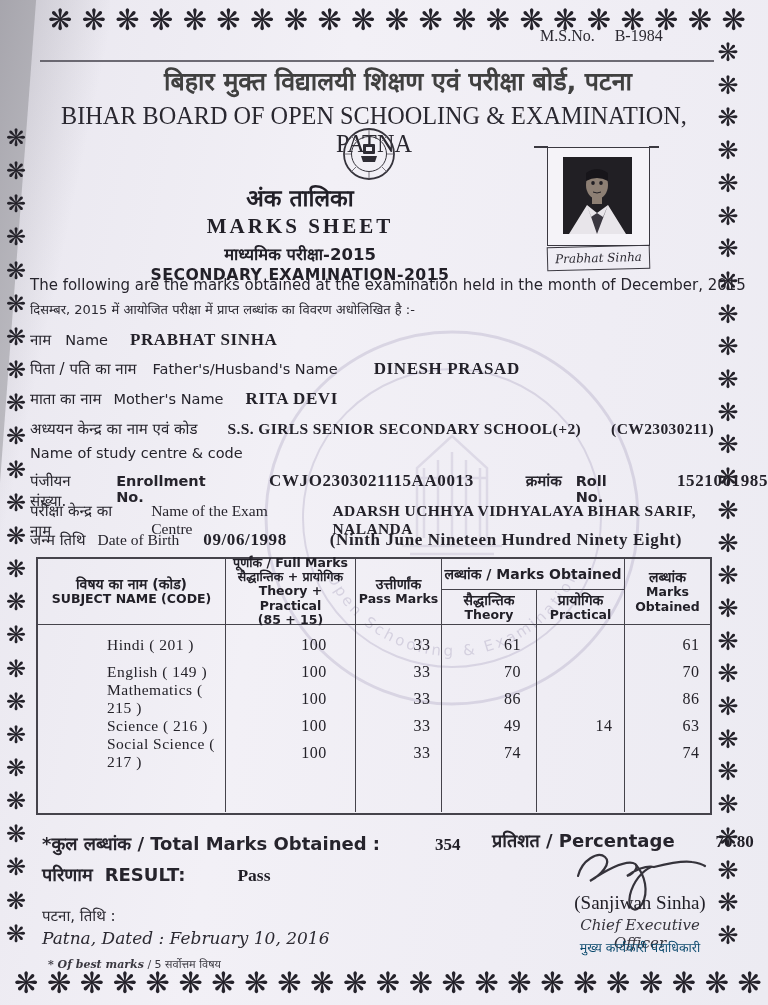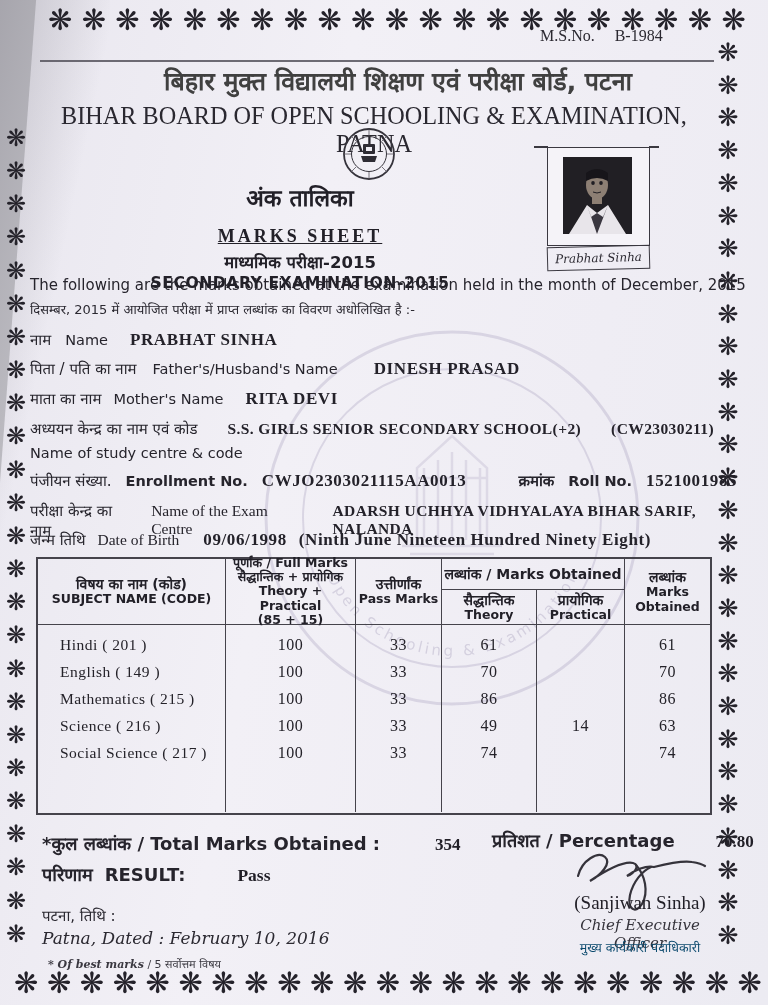--- a/index.html
+++ b/index.html
@@ -17,59 +17,59 @@
   #bottomStars{left:14px;right:6px;bottom:7px;font-size:29px;}
   #leftStars{left:2px;top:126px;height:820px;width:28px;font-size:24px;}
   #rightStars{left:713px;top:40px;height:908px;width:30px;font-size:25px;}
   
   .msno{top:27px;left:540px;display:flex;gap:20px;font-family:"Liberation Serif",serif;font-size:16px;color:#2b2931;}
   .rule{top:60px;left:40px;width:674px;height:2px;background:#56545d;opacity:.85;}
   .title-hi{top:63px;left:30px;width:688px;text-align:center;font-size:25px;font-weight:bold;color:#404040;letter-spacing:0;margin-left:24px;}
   .title-en{top:102px;left:30px;width:688px;text-align:center;font-family:"Liberation Serif",serif;font-size:25px;color:#2a2830;transform:scaleX(.97);}
   .doc-head{top:181px;left:140px;width:320px;text-align:center;color:#222028;}
   .doc-head .hi1{font-size:23px;font-weight:bold;}
-  .doc-head .en1{font-family:"Liberation Serif",serif;font-weight:bold;font-size:18px;letter-spacing:3px;margin-top:13px;text-decoration:underline;}
+  .doc-head .en1{font-family:"Liberation Serif",serif;font-weight:bold;font-size:21px;letter-spacing:3px;margin-top:1px;}
   .doc-head .hi2{font-size:16.5px;font-weight:bold;margin-top:3px;}
   .doc-head .en2{font-size:16.5px;font-weight:bold;letter-spacing:.5px;transform:scaleX(.95);}
   
   .photo-box{top:147px;left:547px;width:101px;height:97px;border:1.6px solid #3a3840;background:#f5f3f8;}
   .photo-box:before{content:"";position:absolute;top:-1.6px;left:-14px;width:14px;height:1.6px;background:#3a3840;}
   .photo-box:after{content:"";position:absolute;top:-1.6px;right:-10px;width:10px;height:1.6px;background:#3a3840;}
   .photo-img{top:157px;left:563px;width:69px;height:77px;}
   .photo-caption{top:246px;left:547px;width:101px;height:22px;border:1.6px solid #3a3840;display:flex;align-items:center;justify-content:center;
      font-family:"DejaVu Serif",serif;font-style:italic;font-size:12px;color:#2c2a32;transform:rotate(-1.5deg);}
   
   .intro-en{top:276px;left:30px;font-size:15px;color:#26242c;}
   .intro-hi{top:300px;left:30px;font-size:13px;color:#2b2931;}
   .frow{position:absolute;left:30px;display:flex;align-items:baseline;color:#26242c;}
   .lh{font-size:15px;}
   .le{font-size:14.5px;}
   .le-serif{font-family:"Liberation Serif",serif;font-size:15.5px;}
   .bold{font-weight:bold;}
-  .val{font-family:"Liberation Serif",serif;font-weight:600;font-size:17px;letter-spacing:.6px;color:#24222a;}
+  .val{font-family:"Liberation Serif",serif;font-weight:600;font-size:17px;letter-spacing:.6px;color:#24222a;margin-left:31px;}
   .val-sm{font-family:"Liberation Serif",serif;font-weight:600;font-size:15.5px;letter-spacing:.4px;color:#24222a;}
   
   .mtable{top:557px;left:36px;width:676px;height:258px;border:2px solid #45434b;box-sizing:border-box;color:#222028;}
   .mhead{display:grid;grid-template-columns:188px 130px 86px 95px 88px 85px;grid-template-rows:31px 34px;border-bottom:1.6px solid #45434b;}
   .mhead>div{display:flex;flex-direction:column;align-items:center;justify-content:center;text-align:center;line-height:1.15;}
   .bR{border-right:1.6px solid #45434b;}
   .h-subject{grid-column:1;grid-row:1/3;}
   .h-full{grid-column:2;grid-row:1/3;}
   .h-pass{grid-column:3;grid-row:1/3;}
   .h-obtgroup{grid-column:4/6;grid-row:1;border-bottom:1.6px solid #45434b;}
   .h-theory{grid-column:4;grid-row:2;}
   .h-practical{grid-column:5;grid-row:2;}
   .h-total{grid-column:6;grid-row:1/3;}
   .hhi{font-size:14px;font-weight:bold;}
   .hen{font-size:12.5px;font-weight:bold;}
   .hsm{font-size:12.5px;font-weight:bold;}
   .mbody{display:grid;grid-template-columns:188px 130px 86px 95px 88px 85px;height:187px;}
   .bcol{padding-top:6px;}
   .cell{height:27px;display:flex;align-items:center;justify-content:center;
-        font-family:"Liberation Serif",serif;font-size:16px;letter-spacing:.5px;color:#242229;}
+        font-family:"Liberation Serif",serif;font-size:16px;letter-spacing:.5px;color:#242229;margin-left:47px;}
   .bcol.c0 .cell{justify-content:flex-start;padding-left:22px;font-size:15.5px;}
   
   .sum-total{top:831px;left:42px;display:flex;align-items:baseline;gap:55px;}
   .sum-label{font-size:18px;font-weight:bold;color:#26242c;}
   .sum-val{font-family:"Liberation Serif",serif;font-weight:bold;font-size:17px;color:#222028;}
   .sum-pct{top:828px;left:492px;display:flex;align-items:baseline;gap:41px;}
   .res-row{top:862px;left:42px;display:flex;align-items:baseline;gap:12px;}
   .res-val{font-family:"Liberation Serif",serif;font-weight:bold;font-size:17.5px;color:#1f1d25;margin-left:40px;}
   .place{top:905px;left:42px;font-size:15px;color:#2b2931;}
   .dateline{top:928px;left:42px;font-family:"DejaVu Serif",serif;font-style:italic;font-size:17px;color:#2b2931;}

